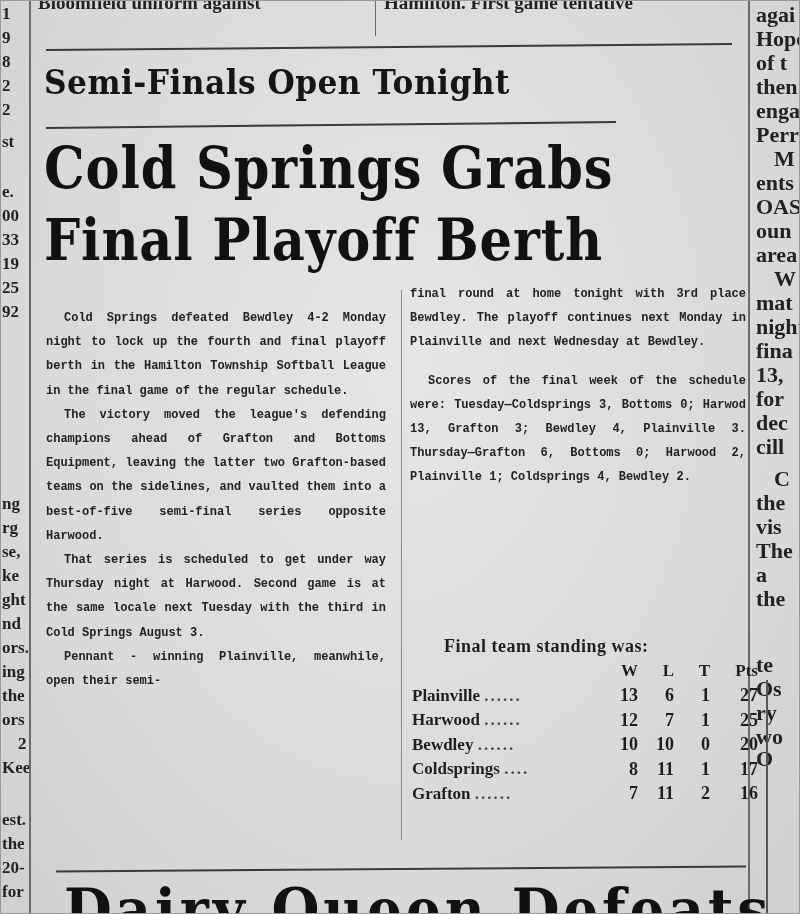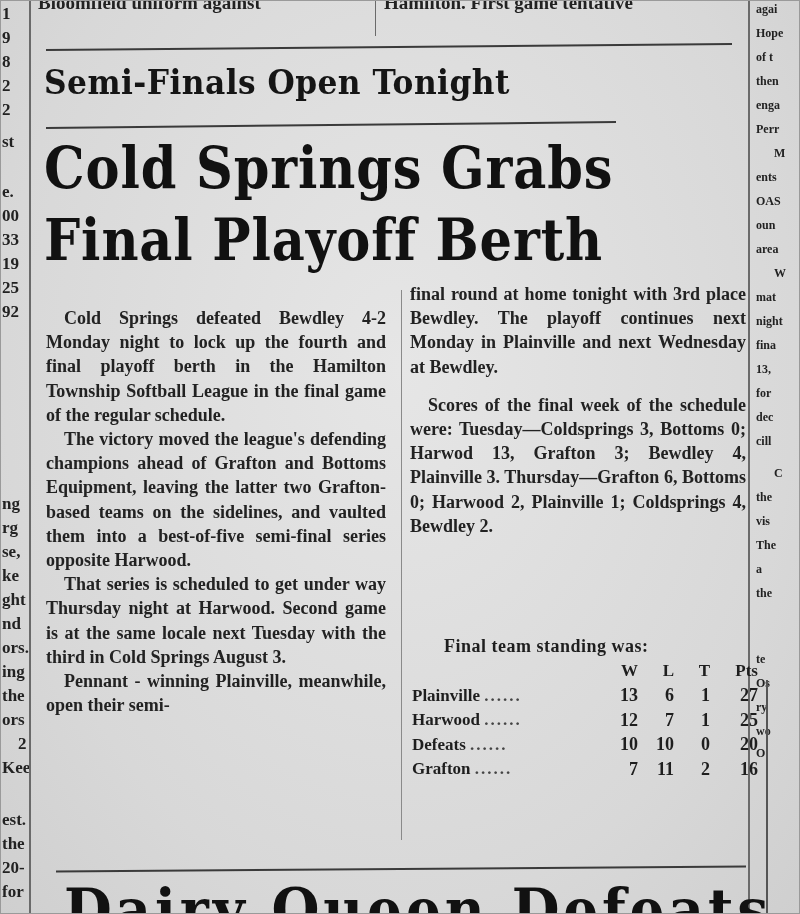--- a/index.html
+++ b/index.html
@@ -16,21 +16,21 @@
   }
   
   .frag-left {
     position: absolute; left: 0; top: 0; width: 30px; height: 914px;
     font-family: "Liberation Serif", serif; font-weight: bold; font-size: 17px;
     color: #222; overflow: hidden;
   }
   .frag-left .ln { position: absolute; left: 2px; white-space: nowrap; }
   .frag-right {
     position: absolute; left: 752px; top: 0; width: 48px; height: 778px;
-    font-family: "Liberation Serif", serif; font-weight: bold; font-size: 12px;
+    font-family: "Liberation Serif", serif; font-weight: bold; font-size: 22px;
     color: #222; overflow: hidden;
   }
   .frag-right .ln { position: absolute; left: 4px; white-space: nowrap; }
   .vrule { position: absolute; background: #6a6a6a; width: 2px; }
   .hrule { position: absolute; background: #3a3a3a; height: 2px; }
 
   .top-line {
     position: absolute; font-family: "Liberation Serif", serif; font-weight: bold;
     font-size: 19px; color: #222; white-space: nowrap;
   }
@@ -40,22 +40,22 @@
     letter-spacing: 0.5px; color: #151515; white-space: nowrap;
     transform: scaleX(0.92); transform-origin: left;
   }
   .headline {
     position: absolute; left: 44px; width: 720px;
     font-family: "DejaVu Serif", serif; font-weight: 900; font-size: 58px;
     color: #111; white-space: nowrap; letter-spacing: 1px;
     transform: scaleX(0.88); transform-origin: left;
   }
   .col {
-    position: absolute; font-family: Liberation Serif, serif; font-weight: bold;
-    font-size: 18px; line-height: 24.2px; color: #222; text-align: justify;
+    position: absolute; font-family: Liberation Mono, monospace; font-weight: bold;
+    font-size: 12px; line-height: 24.2px; color: #222; text-align: justify;
   }
   .col p { margin: 0; text-indent: 18px; }
   .col p.noindent { text-indent: 0; }
   .standings {
     position: absolute; left: 412px; top: 636px; width: 350px;
     font-family: "Liberation Serif", serif; font-weight: bold; font-size: 18px; color: #1e1e1e;
   }
   .standings .title { margin-left: 32px; margin-bottom: 2px; letter-spacing: 0.5px; }
   .standings table { border-collapse: collapse; width: 346px; }
   .standings td, .standings th { padding: 0; height: 24.5px; font-weight: bold; }
@@ -198,25 +198,32 @@
         <td class="pts">27</td>
       </tr>
       <tr>
         <td class="team"><span>Harwood</span> <span class="dots">......</span></td>
         <td class="num">12</td>
         <td class="num">7</td>
         <td class="num">1</td>
         <td class="pts">25</td>
       </tr>
       <tr>
-        <td class="team"><span>Defeats</span> <span class="dots">......</span></td>
+        <td class="team"><span>Bewdley</span> <span class="dots">......</span></td>
         <td class="num">10</td>
         <td class="num">10</td>
         <td class="num">0</td>
         <td class="pts">20</td>
+      </tr>
+      <tr>
+        <td class="team"><span>Coldsprings</span> <span class="dots">....</span></td>
+        <td class="num">8</td>
+        <td class="num">11</td>
+        <td class="num">1</td>
+        <td class="pts">17</td>
       </tr>
       <tr>
         <td class="team"><span>Grafton</span> <span class="dots">......</span></td>
         <td class="num">7</td>
         <td class="num">11</td>
         <td class="num">2</td>
         <td class="pts">16</td>
       </tr>
     </tbody>
       </table>

